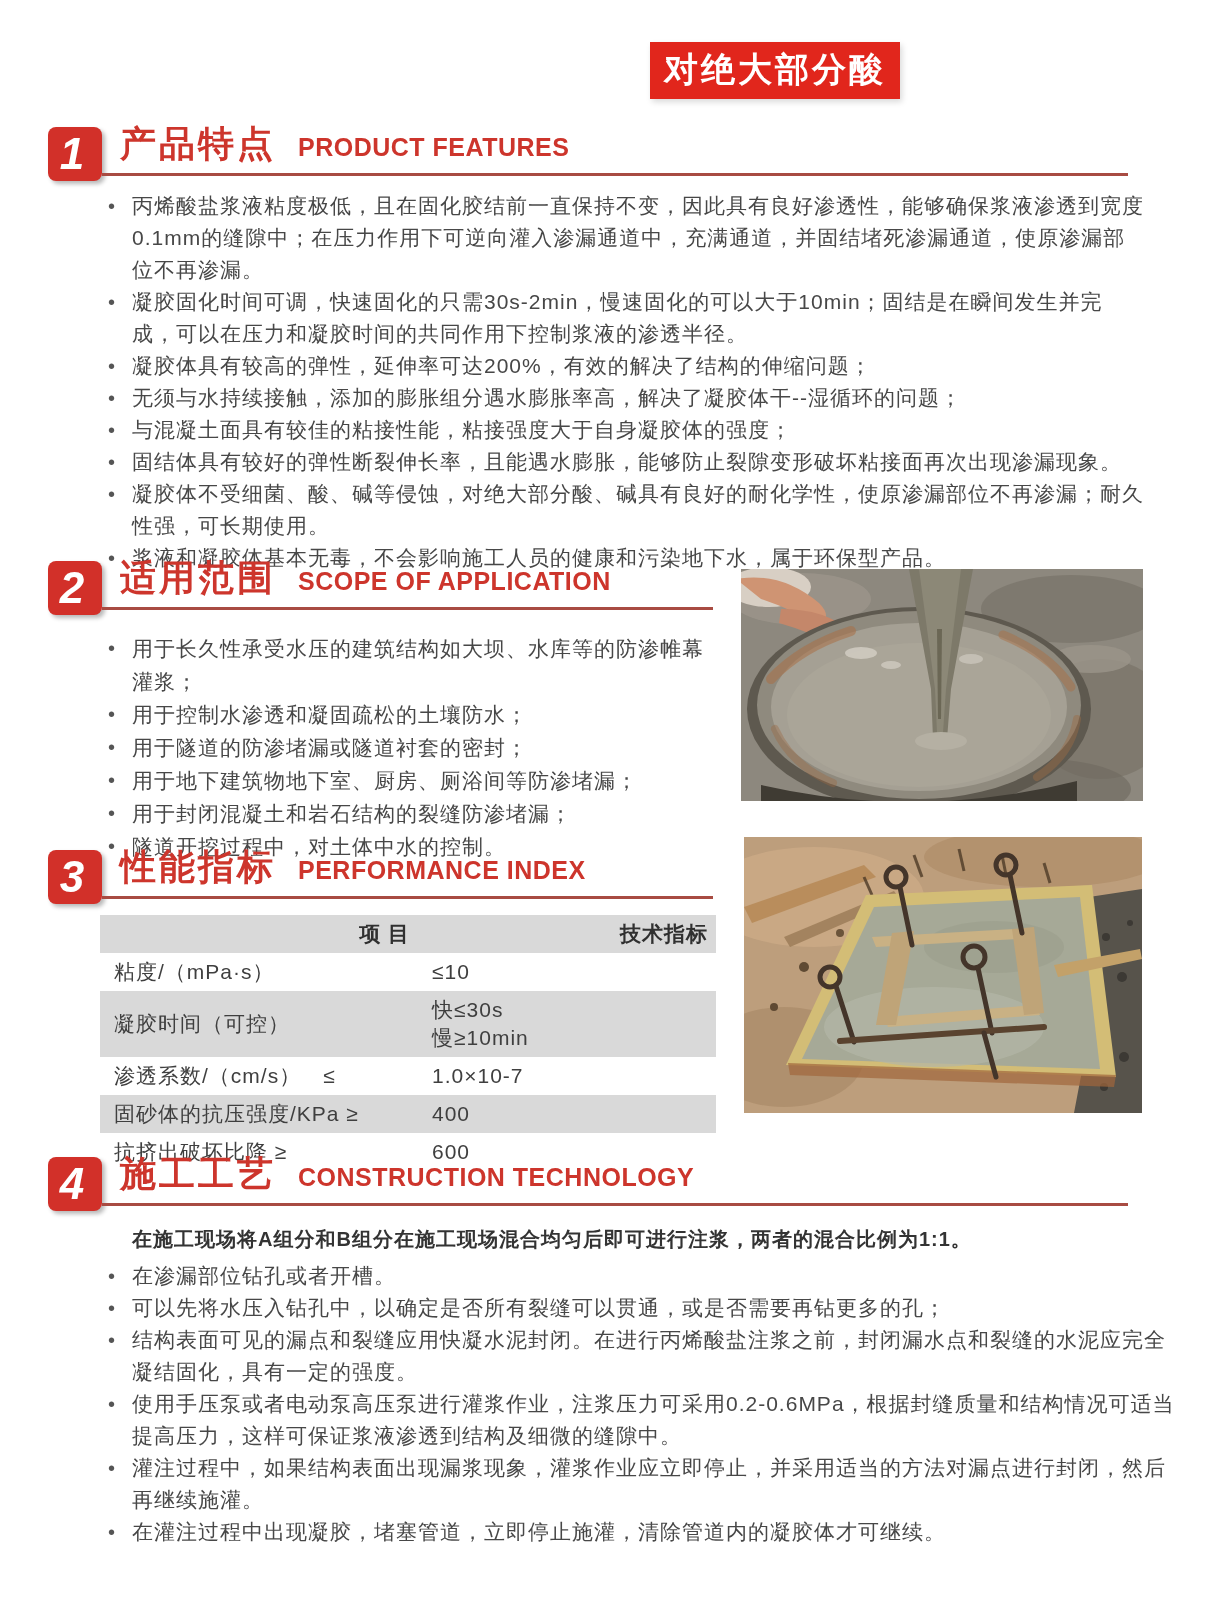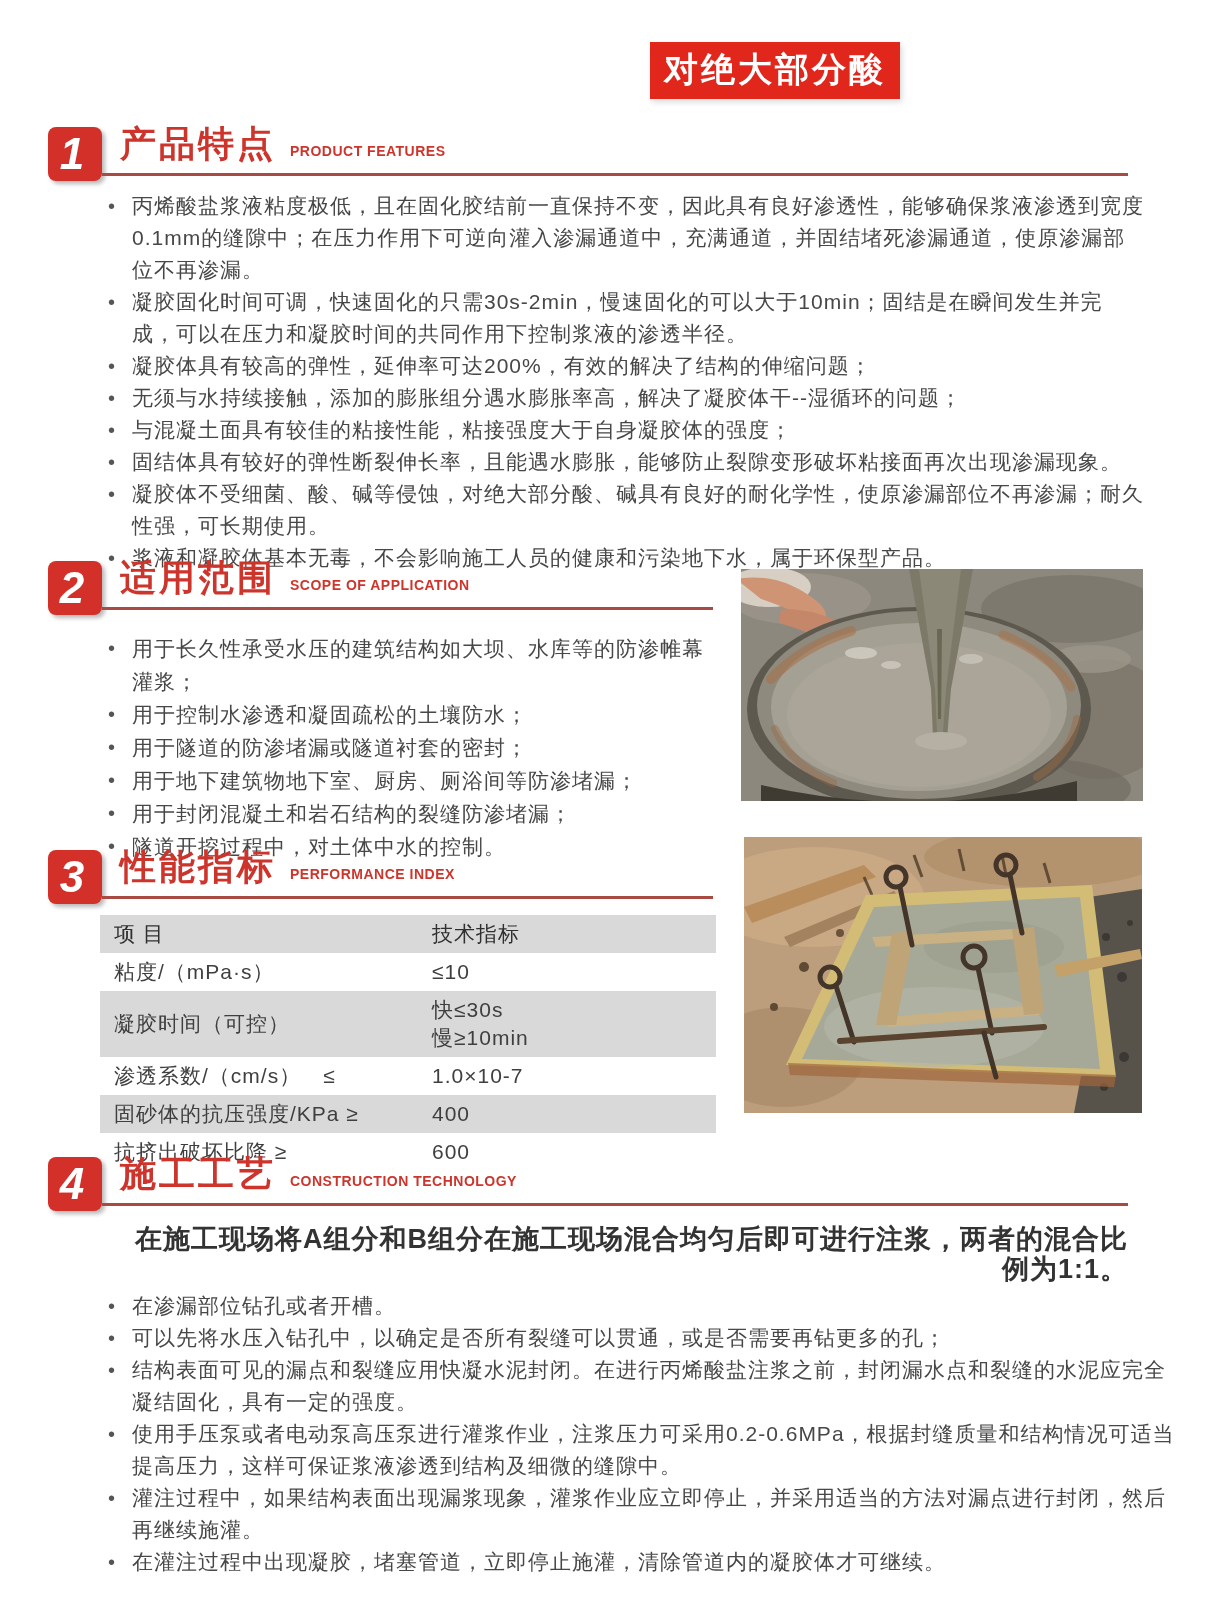--- a/index.html
+++ b/index.html
@@ -26,49 +26,49 @@
   .sec-num {
     flex:0 0 auto; width:54px; height:54px; margin-bottom:-5px;
     background:#d23029; color:#ffffff; border-radius:8px;
     font-size:44px; font-weight:bold; font-style:italic;
     display:flex; align-items:center; justify-content:center;
     box-shadow:3px 3px 4px rgba(0,0,0,0.28);
     padding-right:6px;
   }
   .sec-titles {
     flex:1 1 auto; border-bottom:3px solid #a84b42;
-    display:flex; align-items:baseline; gap:14px;
+    display:flex; align-items:baseline; gap:22px;
     padding:0 0 4px 18px;
   }
   .sec-zh { color:#cd352c; font-size:36px; font-weight:bold; letter-spacing:3px; }
-  .sec-en { color:#cd352c; font-size:14px; font-weight:bold; letter-spacing:0.5px; }
+  .sec-en { color:#cd352c; font-size:25px; font-weight:bold; letter-spacing:0.5px; }
   
   ul.bullets { list-style:none; margin:14px 0 0 56px; }
   ul.bullets li {
     position:relative; padding-left:28px;
     font-size:21px; line-height:32px; letter-spacing:1px;
     color:#474747;
   }
   ul.bullets li::before {
     content:"\2022"; position:absolute; left:4px; top:0;
     font-size:20px; color:#555555;
   }
   .sec2 ul.bullets li { line-height:33px; }
   
   .intro {
-    margin:18px 0 4px 84px; font-size:27px; font-weight:bold;
-    letter-spacing:1px; color:#333333; line-height:30px;text-align:right;
+    margin:18px 0 4px 84px; font-size:20px; font-weight:bold;
+    letter-spacing:1px; color:#333333; line-height:30px;
   }
   
   table.spec { border-collapse:collapse; margin:16px 0 0 52px; width:616px;
     font-size:21px; letter-spacing:1px; color:#3f3f3f; }
   table.spec td { padding:5px 8px 5px 14px; vertical-align:middle; line-height:28px; }
   table.spec td.c1 { width:318px; }
   tr.gray { background:#d9d9d9; }
-  tr.head td { font-weight:normal; color:#303030; }
+  tr.head td { font-weight:bold; color:#303030;text-align:right; }
   
   .photo { position:absolute; overflow:hidden; background:#8a857c; }
   .photo1 { top:569px; left:741px; width:402px; height:232px; }
   .photo2 { top:837px; left:744px; width:398px; height:276px; }
   .photo svg { display:block; width:100%; height:100%; }
 </style>
 </head>
 <body>
 
 <div class="page">

